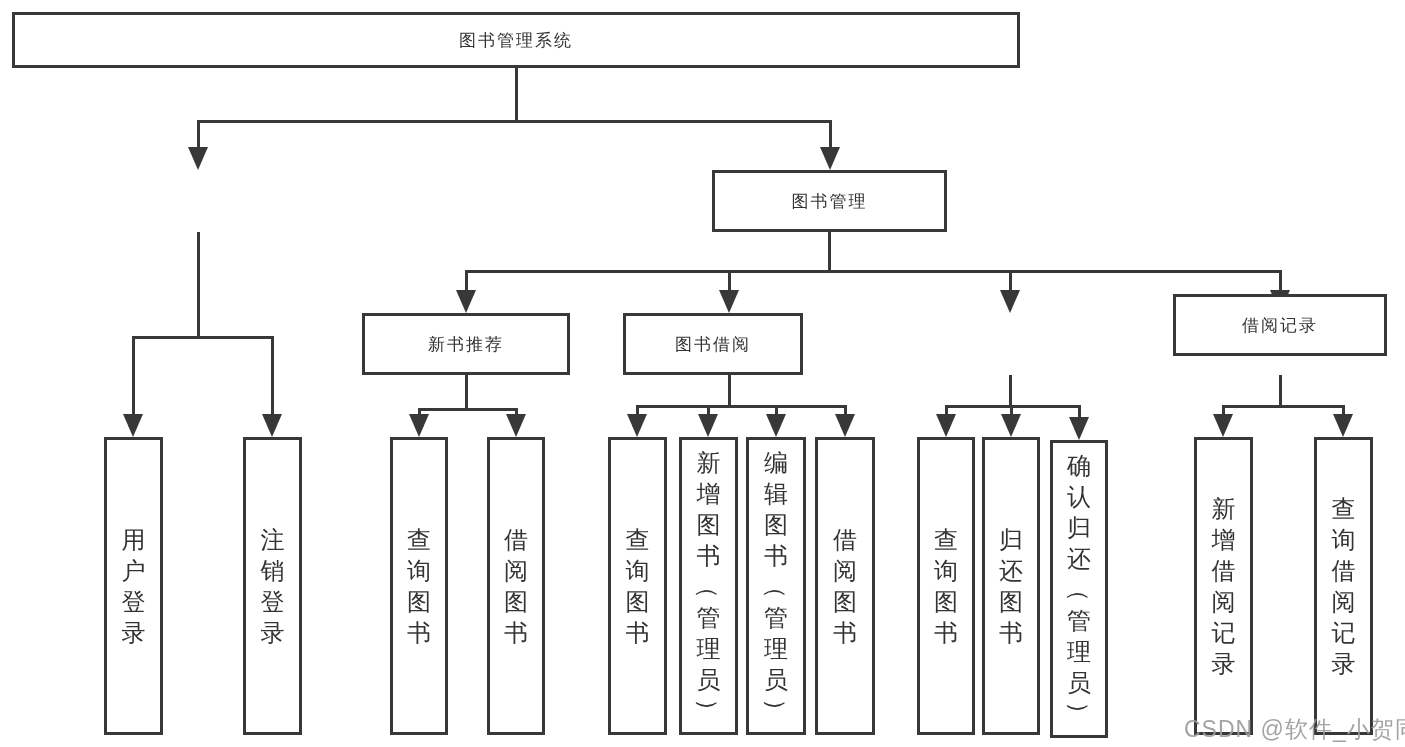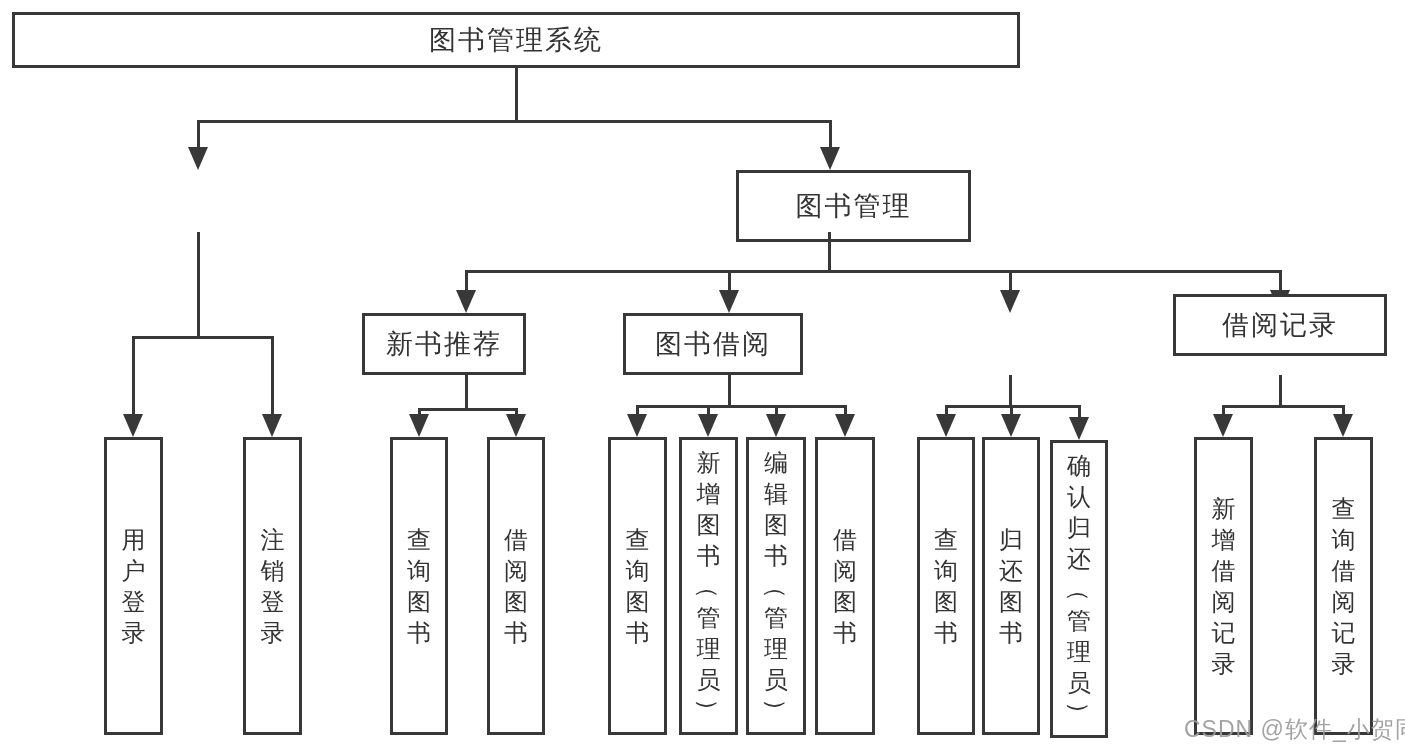--- a/index.html
+++ b/index.html
@@ -10,21 +10,21 @@
   }
   html,body{margin:0;padding:0;background:var(--bg);}
   .canvas{
     position:relative;width:1405px;height:747px;background:var(--bg);
     font-family:"Liberation Sans",sans-serif;color:var(--text);overflow:hidden;
   }
   .box{
     position:absolute;box-sizing:border-box;background:#fff;
     border:3px solid var(--line);
     display:flex;align-items:center;justify-content:center;
-    font-size:27px;letter-spacing:2px;white-space:nowrap;
+    font-size:17px;letter-spacing:2px;white-space:nowrap;
   }
   .tall{
     flex-direction:column;letter-spacing:0;font-size:24px;
   }
   .tall .ch{display:block;width:100%;text-align:center;line-height:31px;height:31px;}
   .tall .ch.rot{transform:rotate(90deg);}
   .vline,.hline{position:absolute;background:var(--line);}
   .arrow{position:absolute;width:20px;}
   .arrow .stem{position:absolute;left:8.5px;width:3px;top:0;bottom:12px;background:var(--line);}
   .arrow .head{
@@ -48,21 +48,21 @@
   <div class="hline" style="left:197px;top:120px;width:635px;height:3px"></div>
   <div class="arrow" style="left:188px;top:120px;height:50px">
       <i class="stem"></i>
       <i class="head"></i>
     </div>
   <div class="arrow" style="left:820px;top:120px;height:50px">
       <i class="stem"></i>
       <i class="head"></i>
     </div>
 
-  <div class="box" style="left:736px;top:170px;width:235px;height:72px">图书管理</div>
+  <div class="box" style="left:712px;top:170px;width:235px;height:62px">图书管理</div>
 
   <div class="vline" style="left:197px;top:232px;width:3px;height:104px"></div>
   <div class="hline" style="left:132px;top:336px;width:142px;height:3px"></div>
   <div class="arrow" style="left:123px;top:336px;height:101px">
       <i class="stem"></i>
       <i class="head"></i>
     </div>
   <div class="arrow" style="left:262px;top:336px;height:101px">
       <i class="stem"></i>
       <i class="head"></i>
@@ -93,21 +93,21 @@
     </div>
   <div class="arrow" style="left:1000px;top:270px;height:43px">
       <i class="stem"></i>
       <i class="head"></i>
     </div>
   <div class="arrow" style="left:1270px;top:270px;height:43px">
       <i class="stem"></i>
       <i class="head"></i>
     </div>
 
-  <div class="box" style="left:362px;top:313px;width:164px;height:62px">新书推荐</div>
+  <div class="box" style="left:362px;top:313px;width:208px;height:62px">新书推荐</div>
   <div class="box" style="left:623px;top:313px;width:180px;height:62px">图书借阅</div>
   <div class="box" style="left:1173px;top:294px;width:214px;height:62px">借阅记录</div>
 
   <div class="vline" style="left:465px;top:375px;width:3px;height:33px"></div>
   <div class="hline" style="left:418px;top:408px;width:100px;height:3px"></div>
   <div class="arrow" style="left:409px;top:408px;height:29px">
       <i class="stem"></i>
       <i class="head"></i>
     </div>
   <div class="arrow" style="left:506px;top:408px;height:29px">

